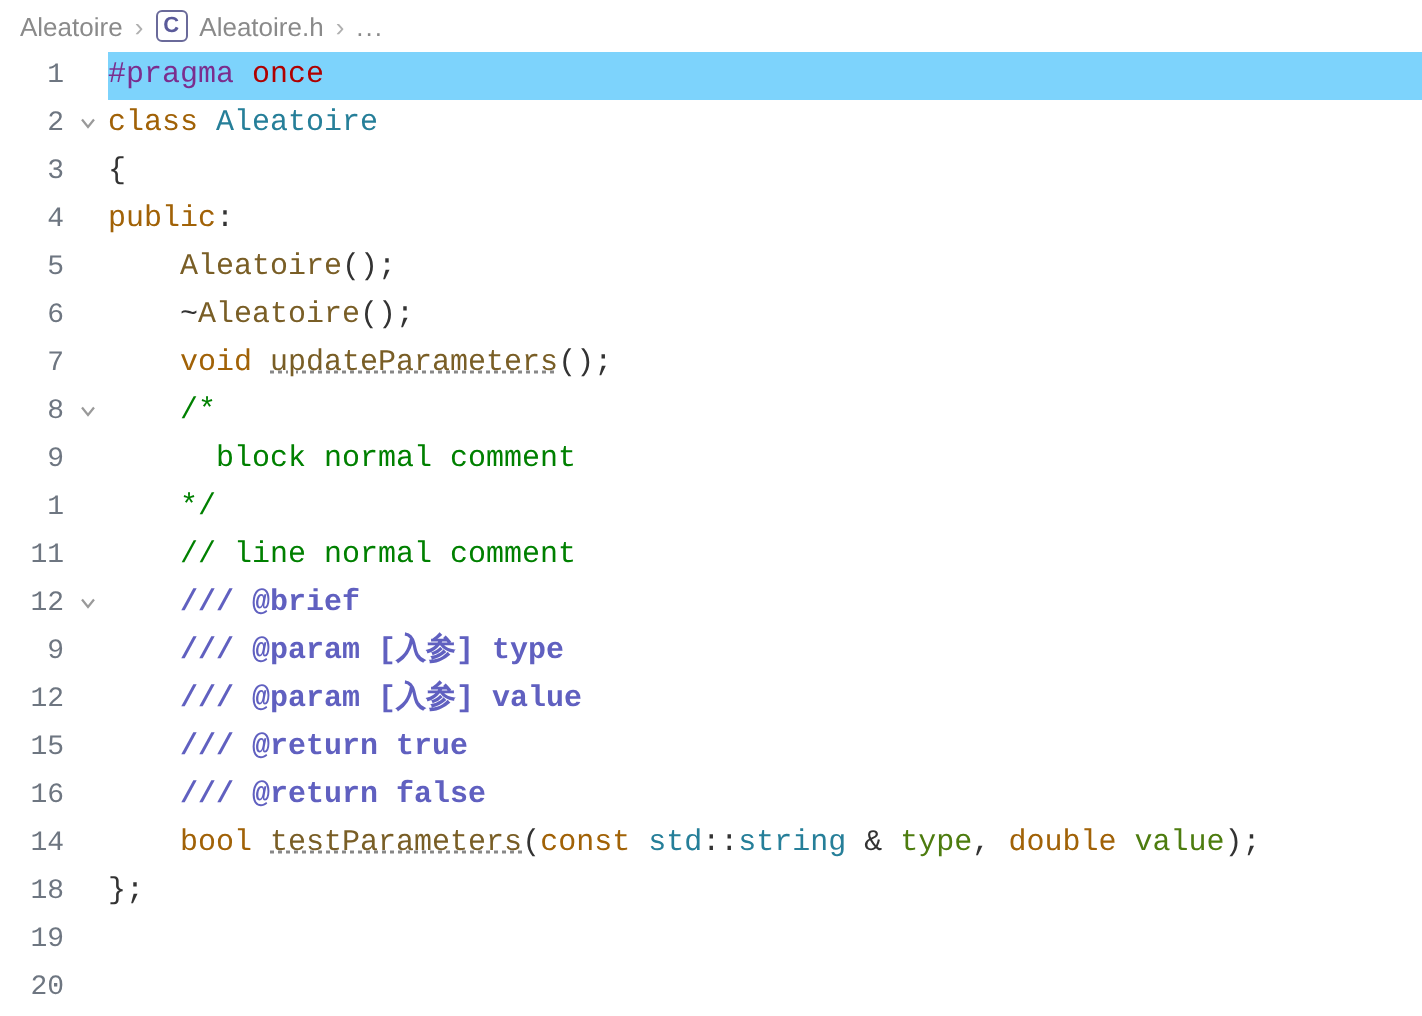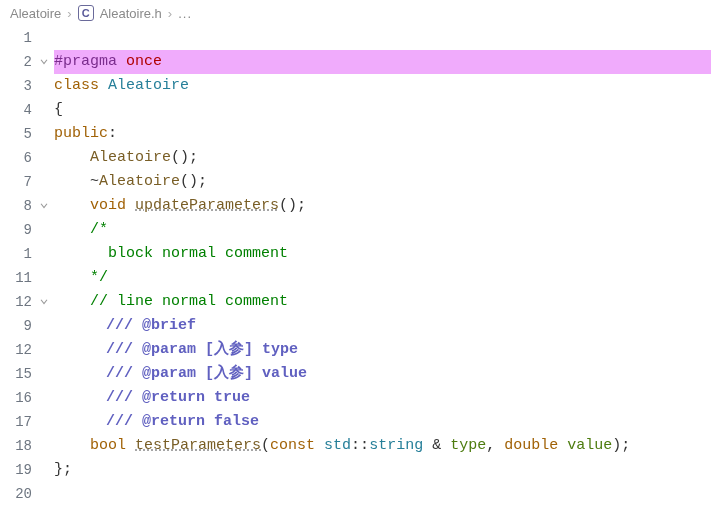--- a/index.html
+++ b/index.html
@@ -53,30 +53,30 @@
     display: flex; align-items: center; justify-content: center;
     color: #9a9a9a;
   }
   .fold-col svg { width: 12px; height: 12px; }
   .code {
     flex: 1;
     white-space: pre;
     color: #333;
   }
   .code .ln { height: 24px; }
-  .code .ln.current { background: #f0abfc; margin-top: 24px; }
+  .code .ln.current { background: #7dd3fc; }
   
   .kw    { color: #a16207; } 
   .ponce { color: #af0000; } 
   .pragma{ color: #7b2d8e; } 
   .typ   { color: #267f99; } 
   .id    { color: #4d7c0f; }
   .fn    { color: #795e26; } 
   .cmt   { color: #008000; } 
-  .doc   { color: #6060c0; font-weight: bold; margin-left: 16px; } 
+  .doc   { color: #6060c0; font-weight: bold; } 
   .pun   { color: #333333; }
   .ns    { color: #267f99; margin-top: 38px; }
   .under { text-decoration: underline dotted #888; }
 </style>
 </head>
 <body>
 
 <div class="breadcrumb">
   <span>Aleatoire</span>
   <span class="sep">›</span>
@@ -97,21 +97,21 @@
       <div class="n">7</div>
       <div class="n">8</div>
       <div class="n">9</div>
       <div class="n">1</div>
       <div class="n">11</div>
       <div class="n">12</div>
       <div class="n">9</div>
       <div class="n">12</div>
       <div class="n">15</div>
       <div class="n">16</div>
-      <div class="n">17</div>
+      <div class="n">14</div>
       <div class="n">18</div>
       <div class="n">19</div>
       <div class="n">20</div>
     </div>
   <div class="fold-col" id="foldcol">
       <div class="c"></div>
       <div class="c">
         <svg viewBox="0 0 16 16">
           <path d="M4 5l4 5 4-5" fill="none" stroke="currentColor" stroke-width="1.5"></path>
         </svg>

